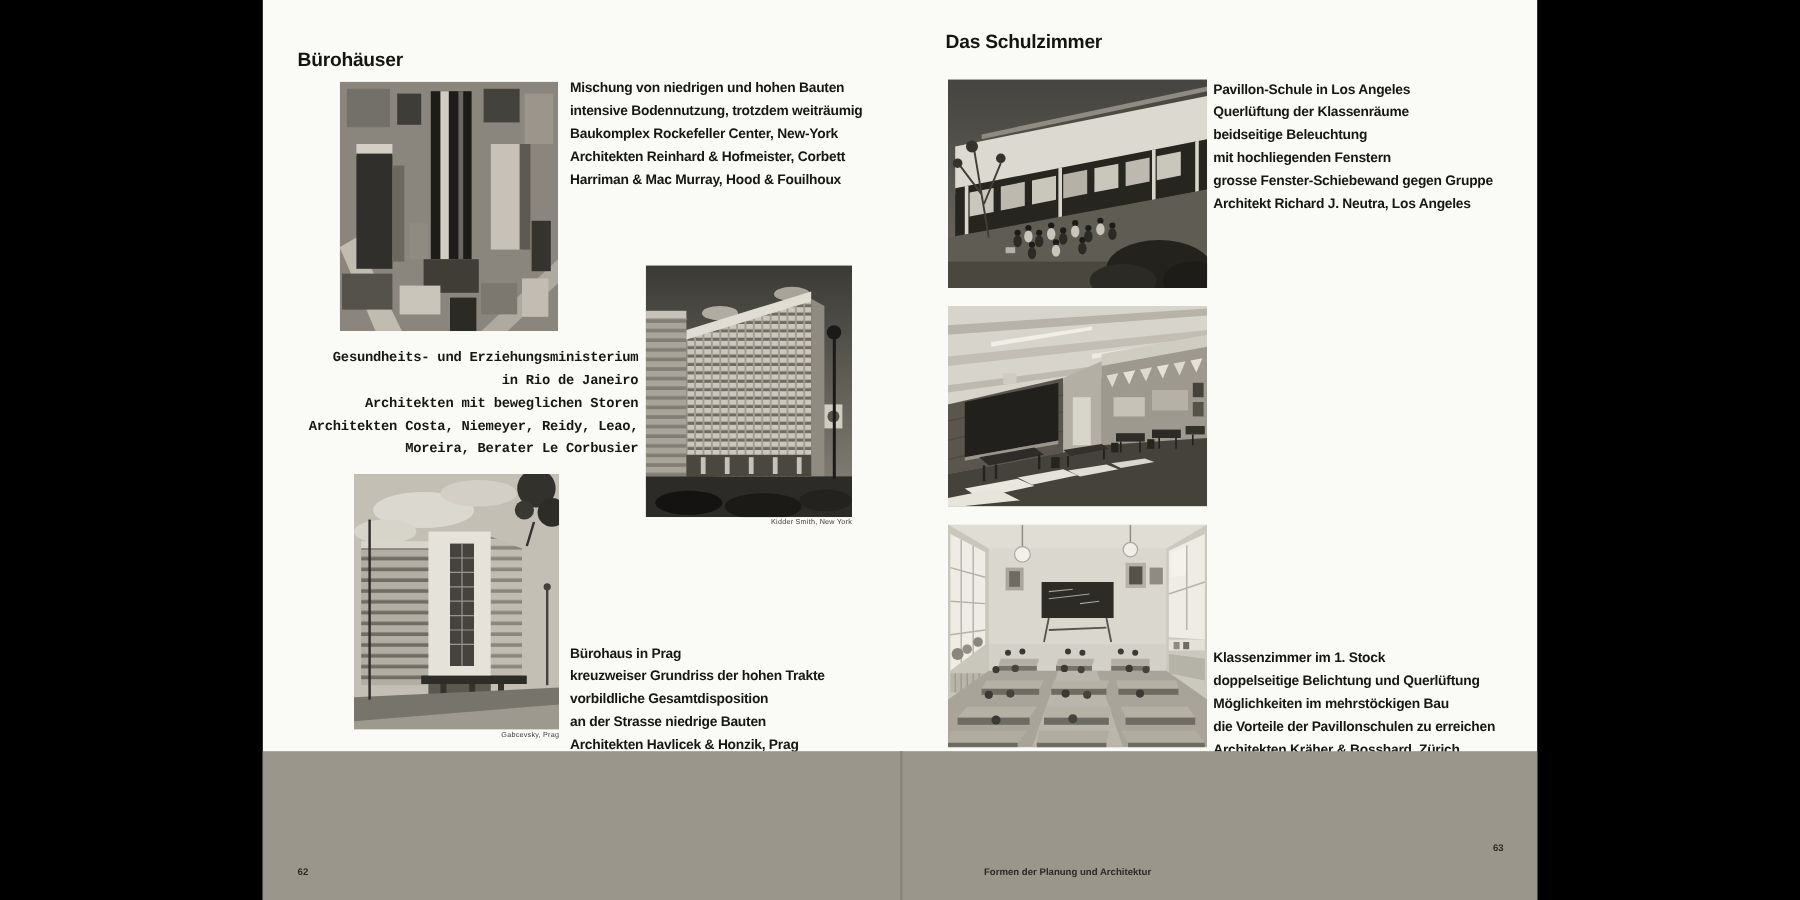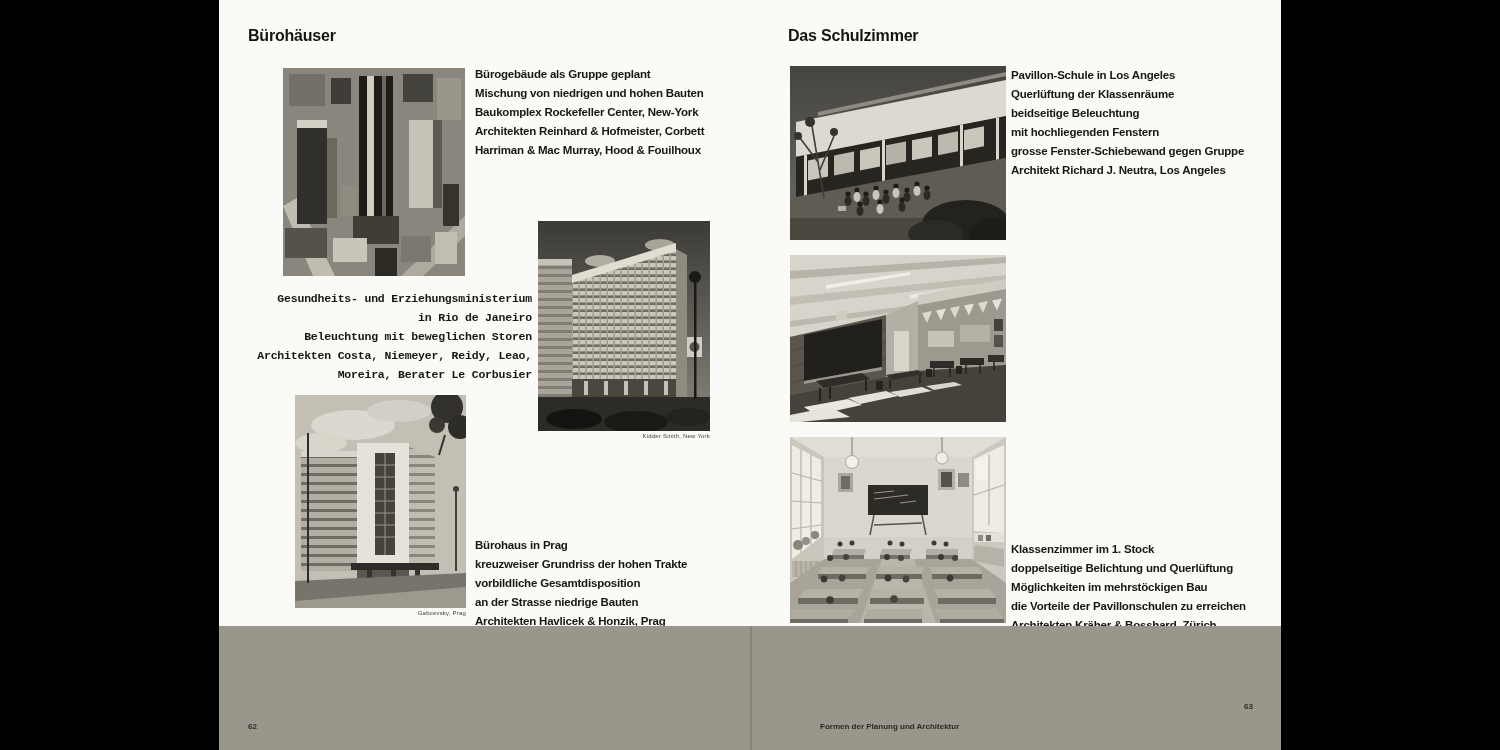--- a/index.html
+++ b/index.html
@@ -17,21 +17,21 @@
   .runfoot{position:absolute;font-size:8px;font-weight:bold;color:#2b2a26;white-space:nowrap;padding-left:32px;}
   .photo{position:absolute;overflow:hidden;}
   .photo svg{display:block;width:100%;height:100%;}
 </style>
 </head>
 <body>
 
 <div class="stage">
   <div class="spread">
 
-    <div class="title" style="left:29px;top:27px;">Bürohäuser</div>
+    <div class="title" style="left:29px;top:42px;">Bürohäuser</div>
 
     <div class="photo" style="left:64px;top:68px;width:182px;height:208px;">
       <svg viewBox="0 0 182 208" preserveAspectRatio="none">
         <rect width="182" height="208" fill="#8a867d"></rect>
         <polygon points="0,138 30,208 52,208 14,130" fill="#c0bcb0"></polygon>
         <polygon points="118,208 182,148 182,168 140,208" fill="#aeaa9f"></polygon>
         <rect x="6" y="6" width="36" height="32" fill="#73706a"></rect>
         <rect x="48" y="10" width="20" height="26" fill="#3f3d37"></rect>
         <rect x="120" y="6" width="30" height="28" fill="#44423c"></rect>
         <rect x="154" y="10" width="24" height="42" fill="#9a968b"></rect>
@@ -48,31 +48,31 @@
         <rect x="160" y="116" width="16" height="42" fill="#35332e"></rect>
         <rect x="2" y="160" width="42" height="30" fill="#55524b"></rect>
         <rect x="50" y="170" width="34" height="24" fill="#c9c5ba"></rect>
         <rect x="118" y="168" width="30" height="26" fill="#7c7870"></rect>
         <rect x="152" y="164" width="22" height="32" fill="#c1bdb2"></rect>
         <rect x="92" y="180" width="22" height="28" fill="#2b2a25"></rect>
       </svg>
     </div>
 
     <div class="cap" style="left:256px;top:65px;">
-      <div>Bürogebäude als Gruppe geplant</div>
       <div>Mischung von niedrigen und hohen Bauten</div>
+      <div>intensive Bodennutzung, trotzdem weiträumig</div>
       <div>Baukomplex Rockefeller Center, New-York</div>
       <div>Architekten Reinhard &amp; Hofmeister, Corbett</div>
       <div>Harriman &amp; Mac Murray, Hood &amp; Fouilhoux</div>
     </div>
 
     <div class="cap right" style="right:749px;top:289px;">
       <div>Gesundheits- und Erziehungsministerium</div>
       <div>in Rio de Janeiro</div>
-      <div>Beleuchtung mit beweglichen Storen</div>
+      <div>Architekten mit beweglichen Storen</div>
       <div>Architekten Costa, Niemeyer, Reidy, Leao,</div>
       <div>Moreira, Berater Le Corbusier</div>
     </div>
 
     <div class="photo" style="left:319px;top:221px;width:172px;height:210px;">
       <svg viewBox="0 0 172 210" preserveAspectRatio="none">
         <defs>
           <linearGradient id="sky2" x1="0" y1="0" x2="0" y2="1">
             <stop offset="0" stop-color="#3b3a35"></stop>
               <stop offset="1" stop-color="#8a867d"></stop>

